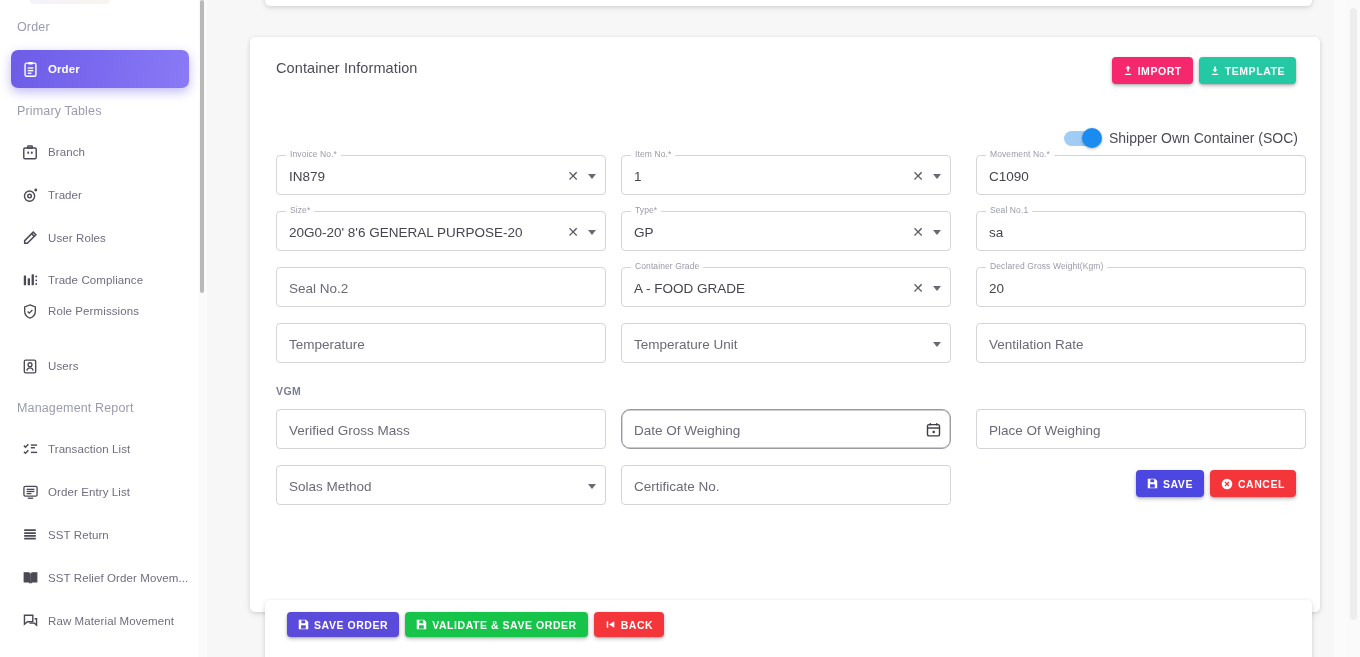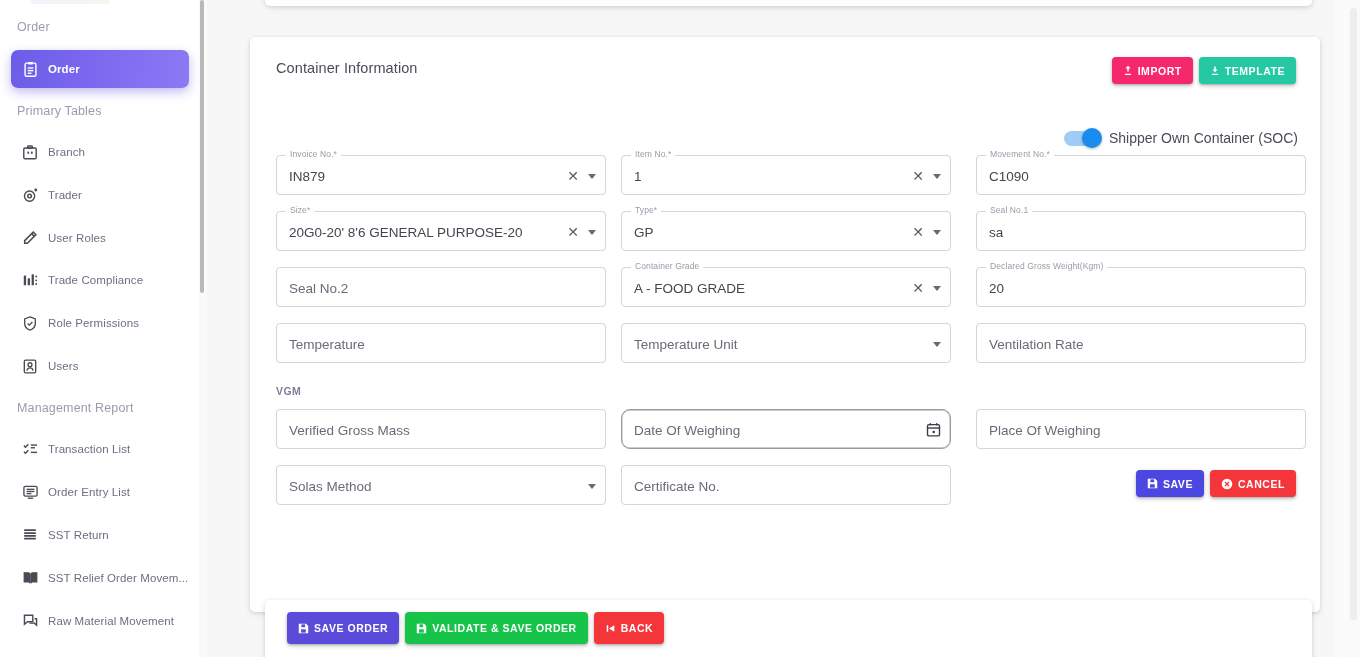--- a/index.html
+++ b/index.html
@@ -178,21 +178,21 @@
   .vgm-label {
     position: absolute; left: 26px;
     font-size: 10.5px; font-weight: 700; color: #7d7d96;
     letter-spacing: .4px;
   }
 
   .inline-btns { position: absolute; display: flex; gap: 6px; }
 
   
   .footer-btns { position: absolute; left: 22px; top: 12px; display: flex; gap: 6px; }
-  .footer-btns .mbtn { height: 32px; padding: 0 11px; font-size: 10.5px; }
+  .footer-btns .mbtn { height: 25px; padding: 0 11px; font-size: 10.5px; }
 
   
   #page-scroll {
     position: absolute; right: 0; top: 0; width: 13px; height: 657px;
     background: #fafafa;
   }
   #page-scroll-thumb {
     position: absolute; right: 3px; top: 8px; width: 7px; height: 612px;
     background: #ededed; border-radius: 4px;
   }
@@ -261,21 +261,21 @@
           <rect x="6.4" y="7" width="2.6" height="8" rx=".6"></rect>
           <rect x="10.8" y="2.6" width="2.6" height="12.4" rx=".6"></rect>
           <circle cx="16" cy="5" r="1.1"></circle>
             <circle cx="16" cy="9.4" r="1.1"></circle>
             <circle cx="16" cy="13.6" r="1.1"></circle>
         </svg>
       </span>
       <span class="lbl">Trade Compliance</span>
     </div>
 
-    <div class="side-item" style="position:absolute;top:304px;width:178px;text-align:right;">
+    <div class="side-item" style="position:absolute;top:292px;width:178px;text-align:right;">
       <span class="ico">
         <svg width="16" height="17" viewBox="0 0 18 18" fill="none" stroke="currentColor" stroke-width="1.5">
           <path d="M9 1.6l6 2.2v5c0 4-2.6 6.6-6 7.6-3.4-1-6-3.6-6-7.6v-5z"></path>
           <path d="M6.3 8.9l1.9 1.9 3.5-3.5"></path>
         </svg>
       </span>
       <span class="lbl">Role Permissions</span>
     </div>
 
     <div class="side-item" style="position:absolute;top:347px;width:178px;">

